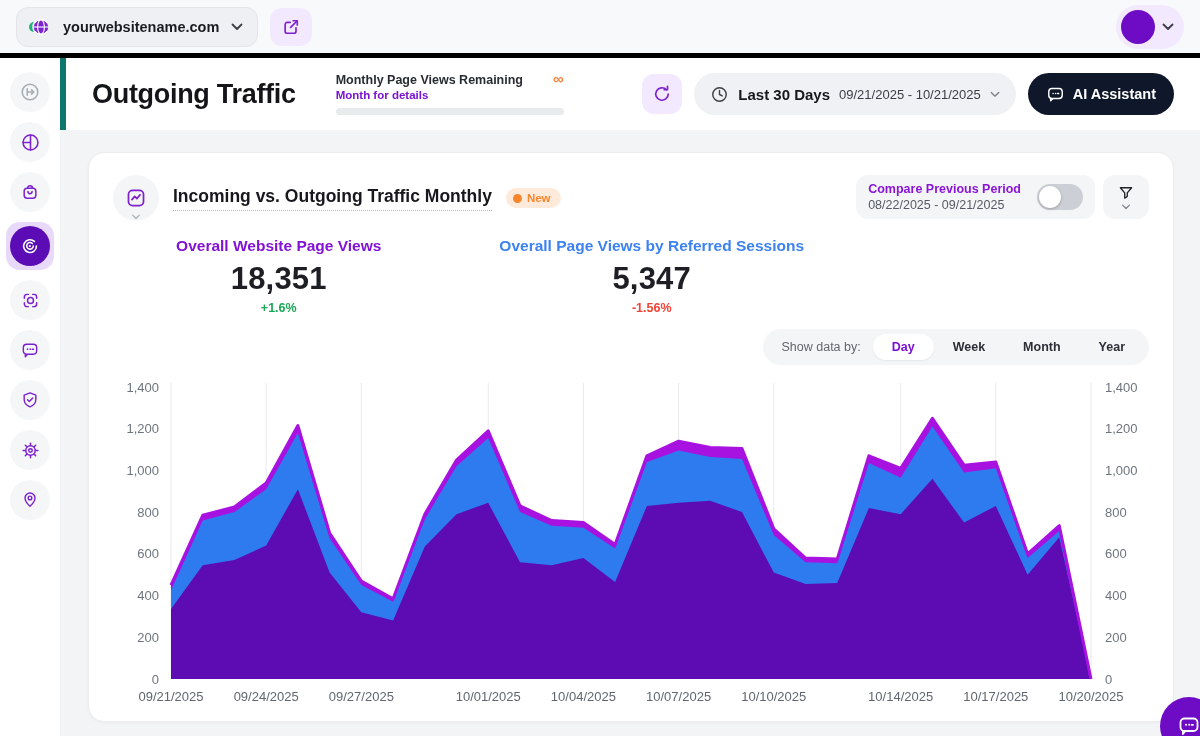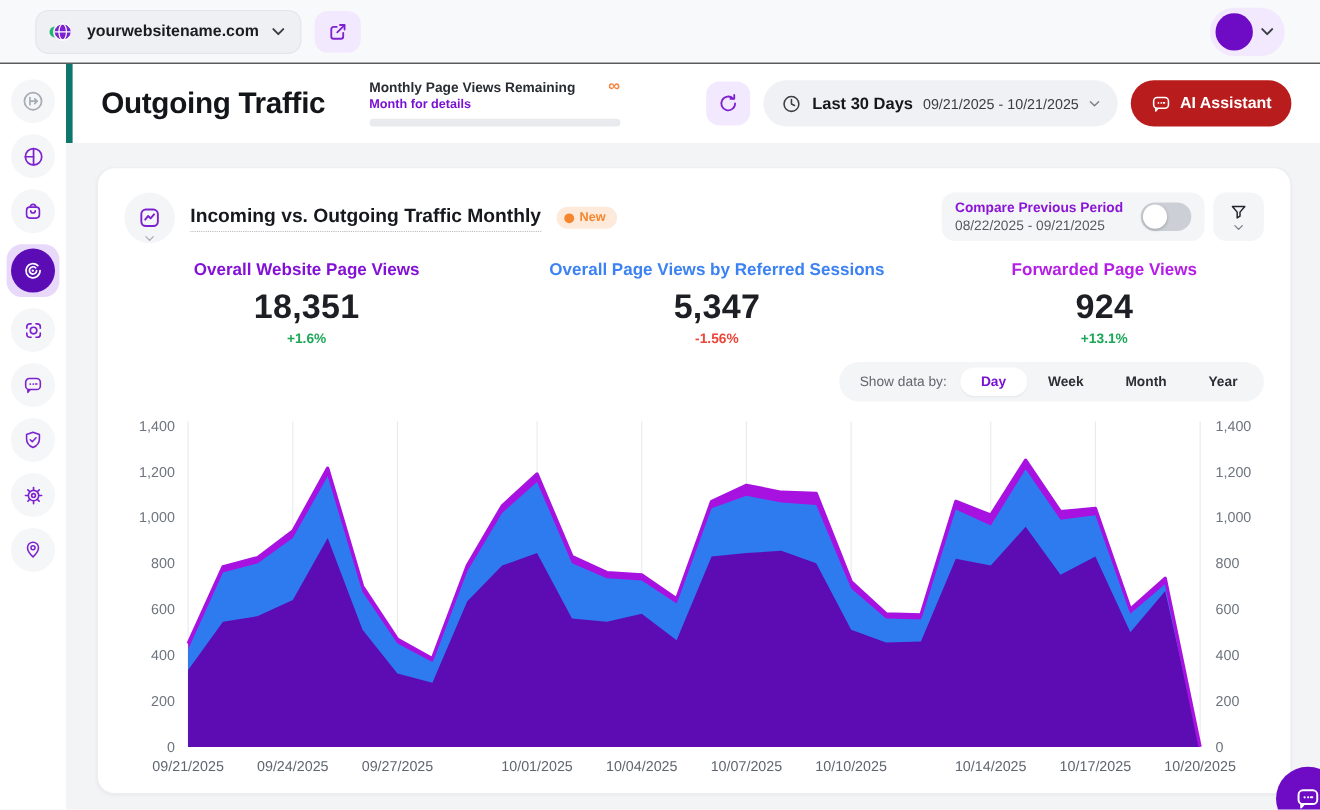--- a/index.html
+++ b/index.html
@@ -3,21 +3,21 @@
 <meta charset="utf-8">
 <style>
   html,body{margin:0;padding:0;overflow:hidden;}
   body{width:1200px;height:736px;position:relative;background:#f3f4f6;
        font-family:"Liberation Sans",sans-serif;color:#17181d;}
   svg{display:block;}
   svg text{font-family:"Liberation Sans",sans-serif;}
 
   
   .topbar{position:absolute;left:0;top:0;width:100%;height:58px;background:#f8f9fa;
-          border-bottom:1px solid #000000;display:flex;align-items:center;padding:0 32px;box-sizing:border-box;}
+          border-bottom:5px solid #000000;display:flex;align-items:center;padding:0 16px;box-sizing:border-box;}
   .site-pill{display:flex;align-items:center;gap:12px;height:38px;padding:0 14px 0 10px;
              background:#eef0f3;border:1px solid #e3e5e9;border-radius:12px;cursor:pointer;}
   .site-name{font-size:14.5px;font-weight:700;color:#1b1c21;}
   .icon-btn{width:42px;height:38px;margin-left:12px;border-radius:12px;background:#f3e9fe;
             display:grid;place-items:center;cursor:pointer;}
   .spacer{flex:1;}
   .avatar-pill{display:flex;align-items:center;gap:7px;height:44px;padding:0 10px 0 5px;
                background:#f3e9fe;border-radius:22px;cursor:pointer;}
   .avatar-circle{width:34px;height:34px;border-radius:50%;background:#6e0bc4;}
 
@@ -38,21 +38,21 @@
   .quota-label{font-size:12.5px;font-weight:700;color:#2a2c33;}
   .quota-inf{font-size:15px;font-weight:700;color:#f9833c;line-height:12px;}
   .quota-link{font-size:11.5px;font-weight:600;color:#7a12d4;margin-top:2px;cursor:pointer;}
   .quota-bar{margin-top:7px;height:7px;border-radius:4px;background:#e9eaed;}
   .refresh-btn{width:40px;height:40px;border-radius:12px;background:#f3e9fe;display:grid;place-items:center;cursor:pointer;}
   .date-pill{display:flex;align-items:center;gap:9px;height:42px;padding:0 16px;margin-left:12px;
              background:#f0f1f4;border-radius:21px;cursor:pointer;}
   .range-label{font-size:15px;font-weight:700;color:#16171c;}
   .range-value{font-size:13px;font-weight:500;color:#3a3d45;}
   .ai-btn{display:flex;align-items:center;gap:8px;height:42px;padding:0 18px;margin-left:12px;
-          background:#b91c1c;border-radius:21px;color:#ffffff;cursor:pointer;}
+          background:#0f172a;border-radius:21px;color:#ffffff;cursor:pointer;}
   .ai-label{font-size:14.5px;font-weight:700;}
 
   
   .content{position:absolute;left:60px;top:130px;right:0;bottom:0;background:#f3f4f6;}
   .card{position:absolute;left:28px;top:22px;width:1086px;height:570px;background:#ffffff;
         border:1px solid #ededf0;border-radius:16px;box-shadow:0 1px 3px rgba(20,20,40,.04);
         padding:22px 24px;box-sizing:border-box;}
   .card-head{display:flex;justify-content:space-between;align-items:flex-start;}
   .head-left{display:flex;align-items:center;gap:14px;}
   .title-bubble{position:relative;width:46px;height:46px;border-radius:50%;background:#f4f5f7;
@@ -327,25 +327,20 @@
     <div class="stats">
       <div class="stat">
         <div class="stat-label" style="color: rgb(131, 18, 214);">Overall Website Page Views</div>
         <div class="stat-value">18,351</div>
         <div class="stat-delta" style="color: rgb(28, 167, 87);">+1.6%</div>
       </div>
       <div class="stat">
         <div class="stat-label" style="color: rgb(60, 130, 242);">Overall Page Views by Referred Sessions</div>
         <div class="stat-value">5,347</div>
         <div class="stat-delta" style="color: rgb(238, 68, 55);">-1.56%</div>
-      </div>
-      <div class="stat">
-        <div class="stat-label" style="color: rgb(180, 31, 230);">Forwarded Page Views</div>
-        <div class="stat-value">924</div>
-        <div class="stat-delta" style="color: rgb(28, 167, 87);">+13.1%</div>
       </div>
     </div>
 
     <div class="showby-row">
       <div class="showby-pill">
         <span class="showby-label">Show data by:</span>
         <span class="gran-btn active">Day</span>
         <span class="gran-btn">Week</span>
         <span class="gran-btn">Month</span>
         <span class="gran-btn">Year</span>

